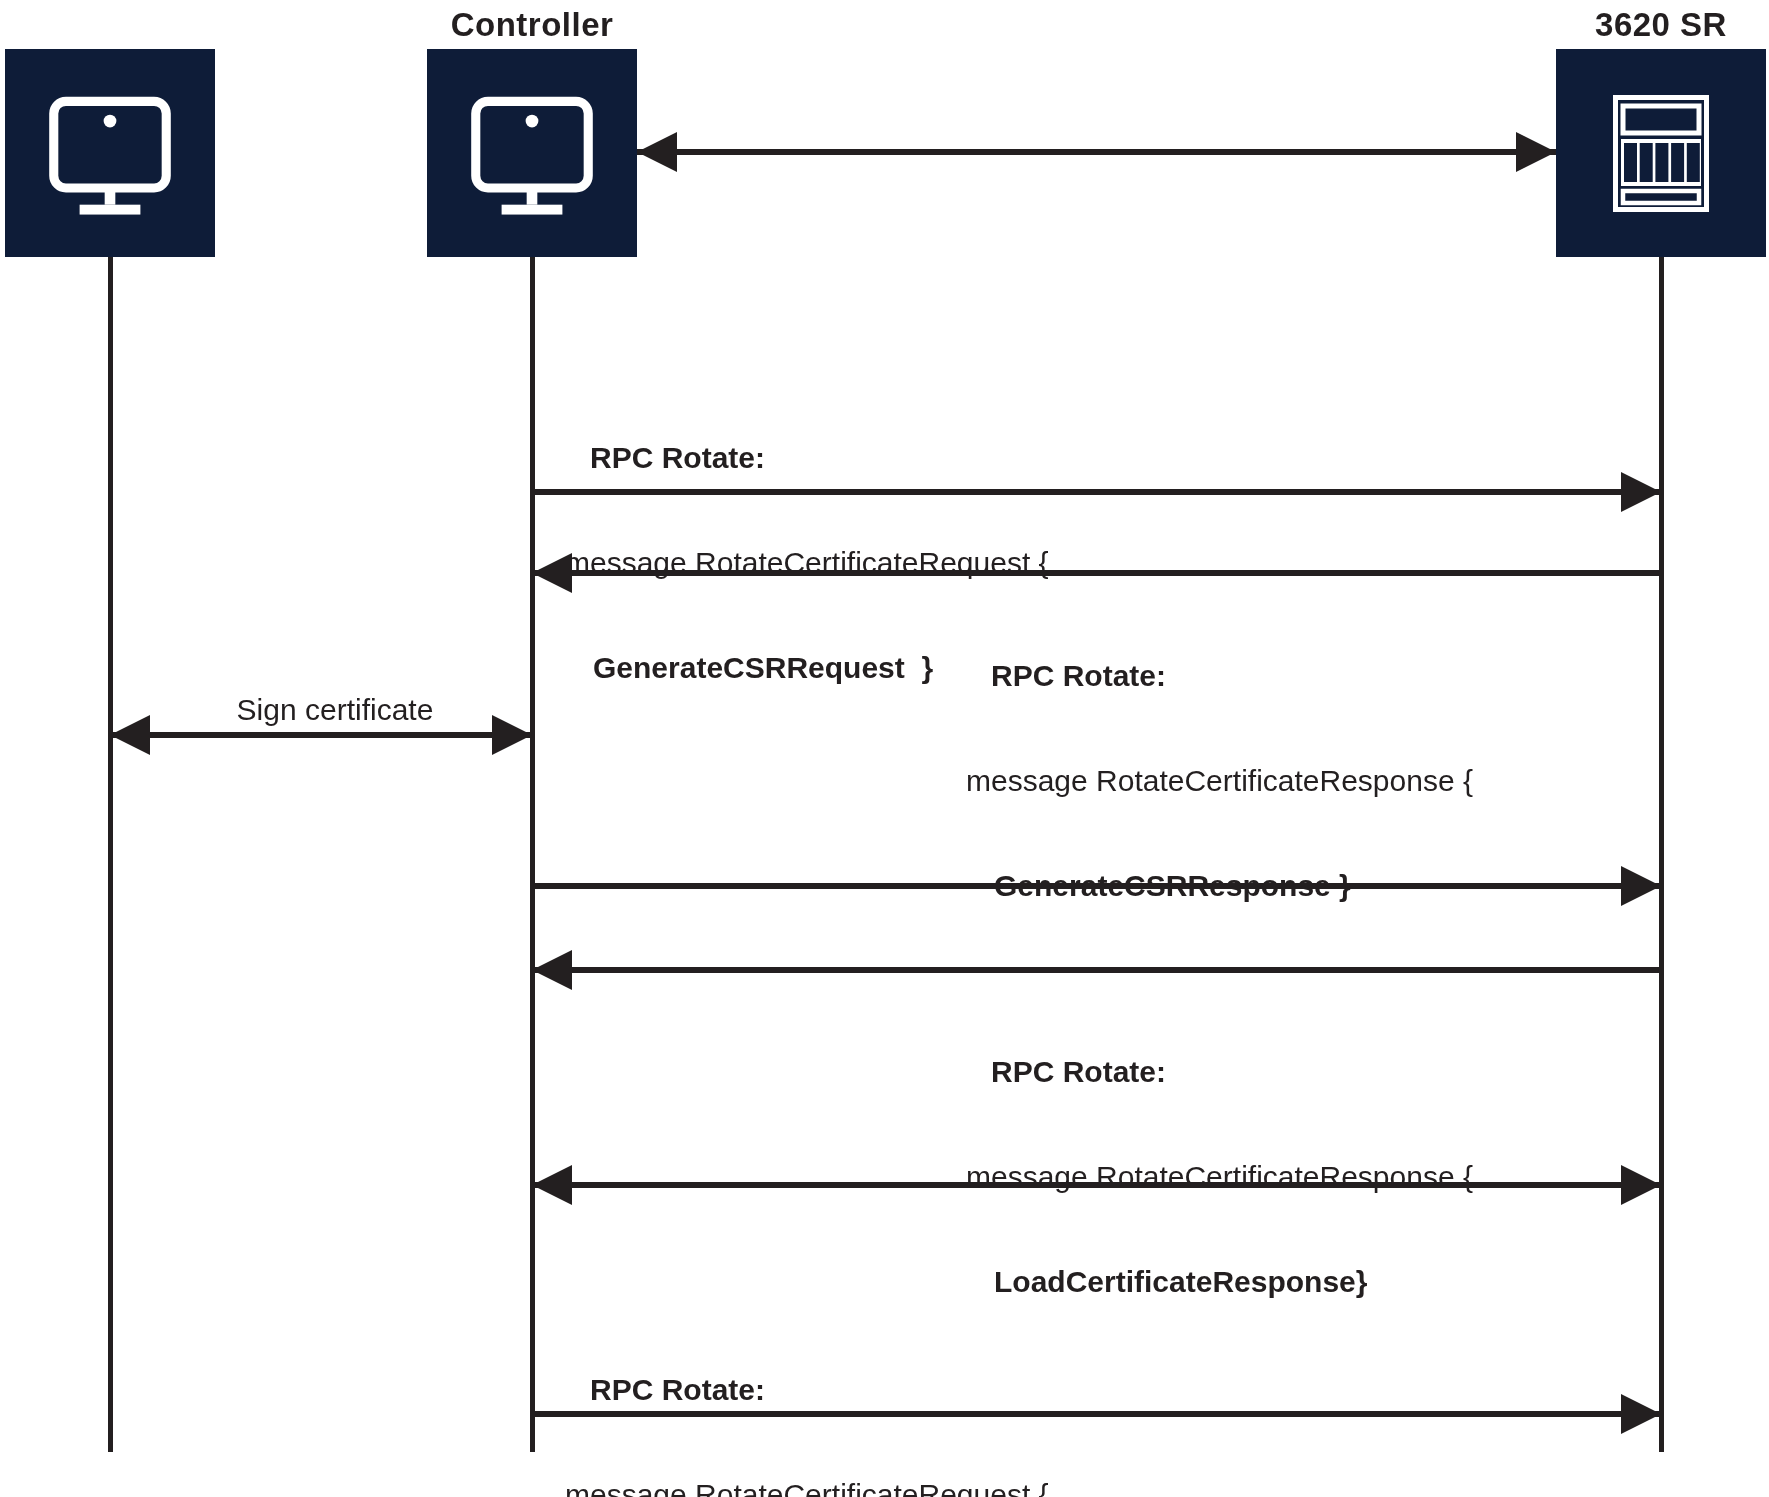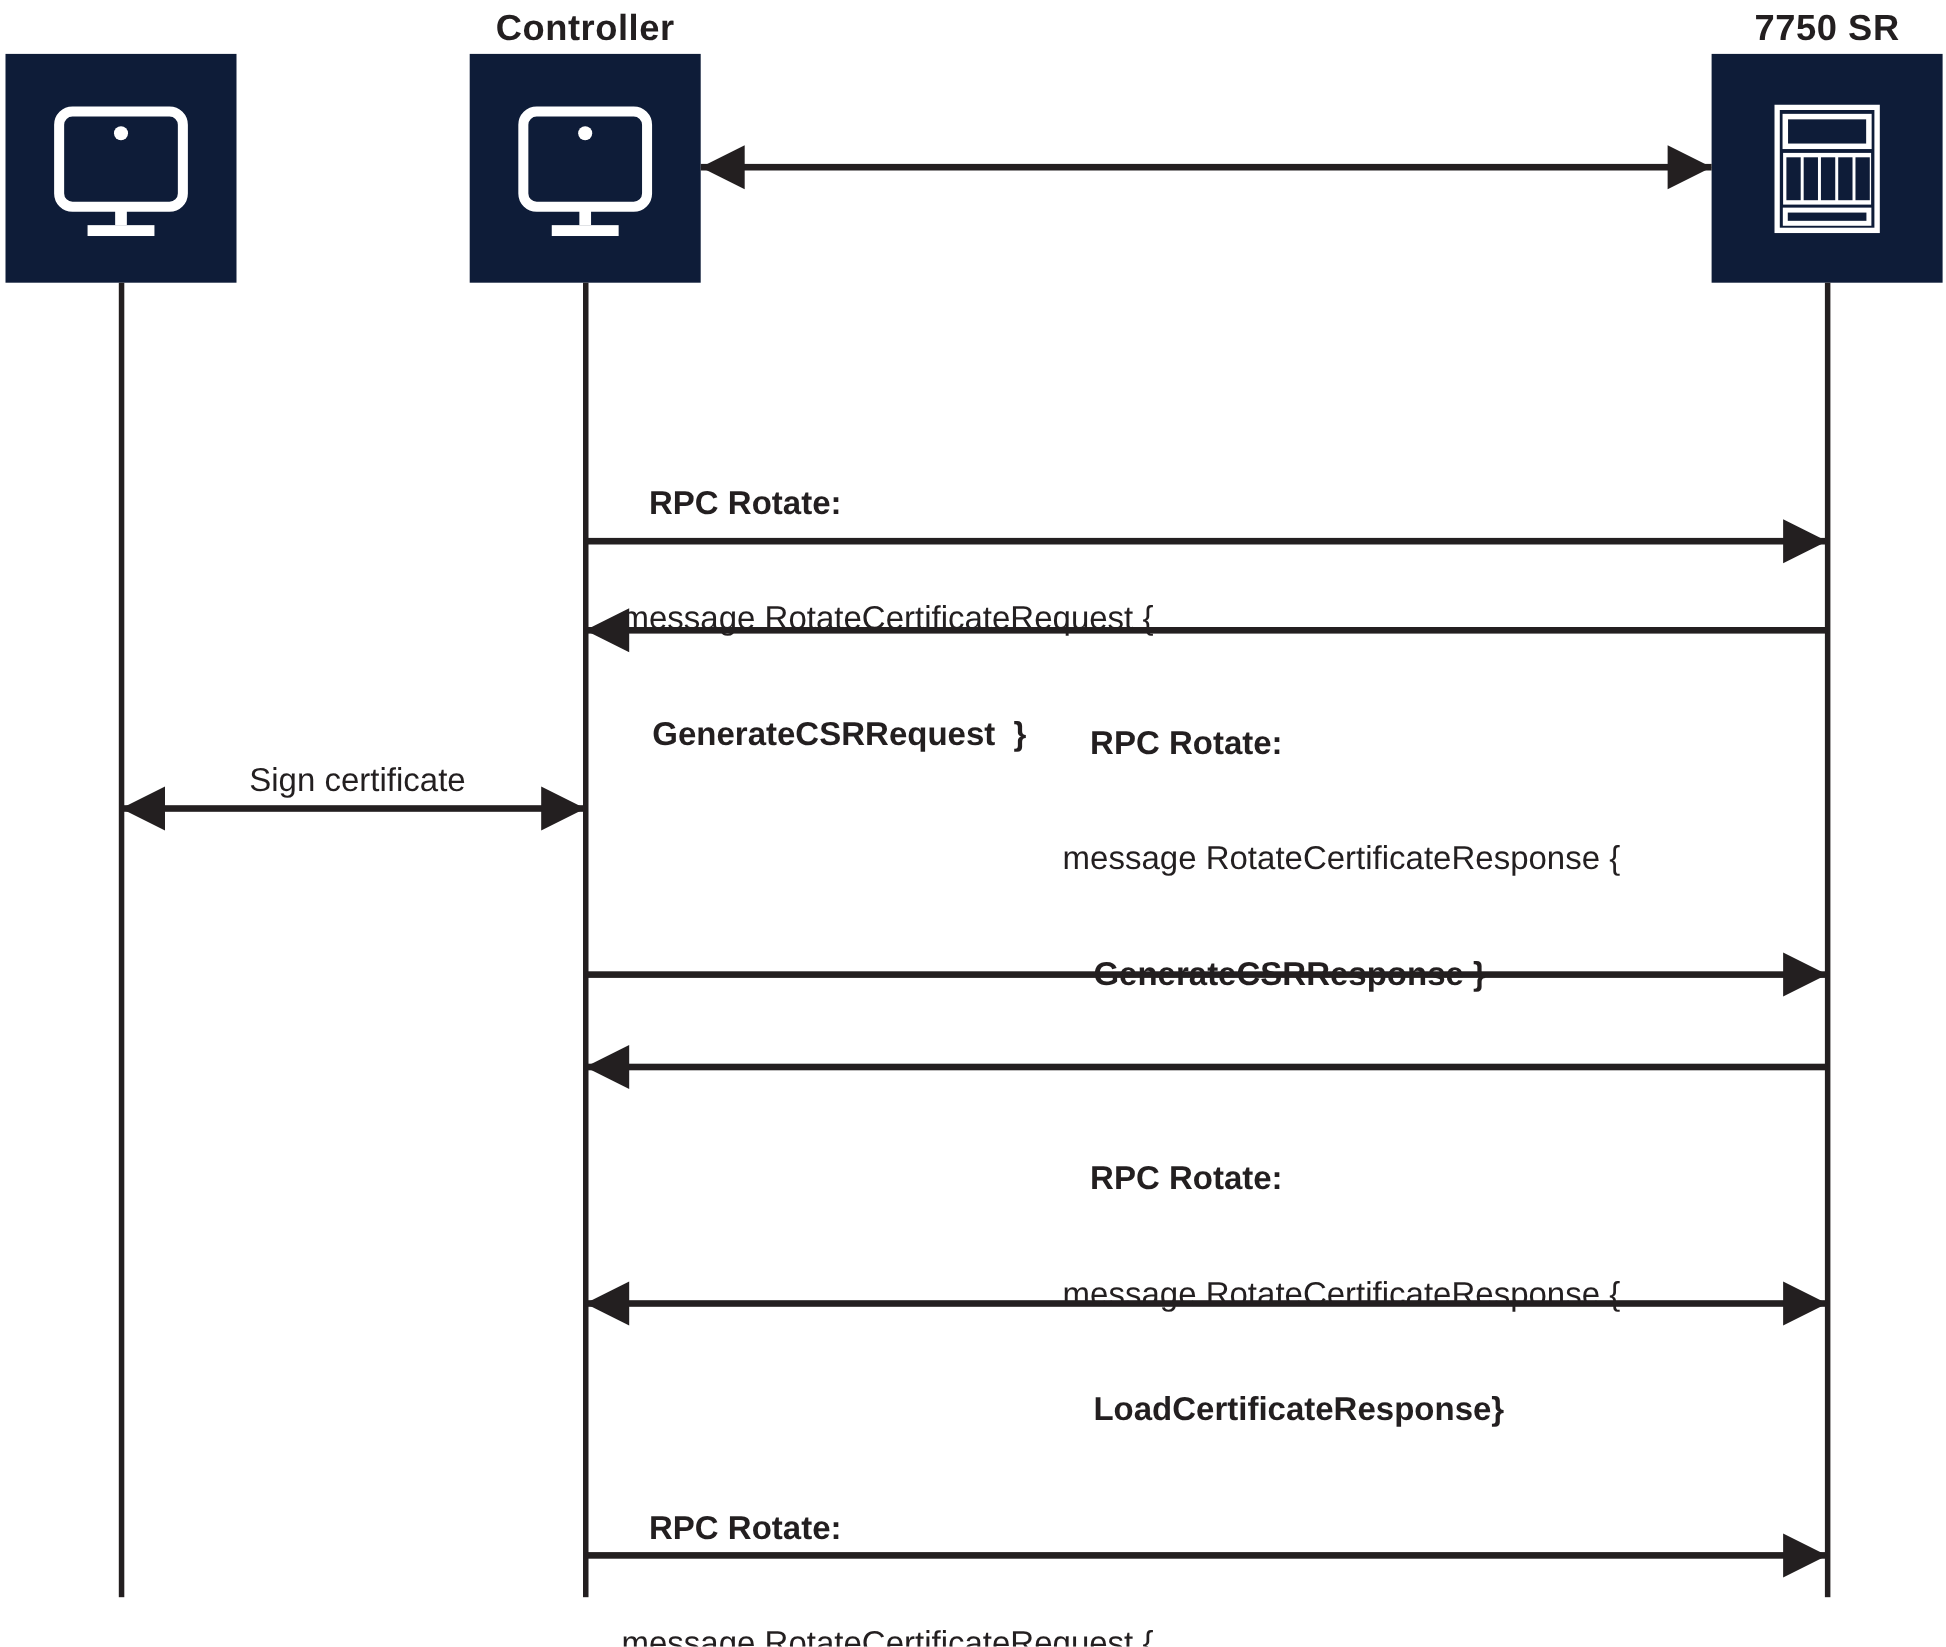--- a/index.html
+++ b/index.html
@@ -45,21 +45,21 @@
   }
   svg{display:block;}
 </style>
 </head>
 <body>
 
 <div class="stage">
 
   <div class="actor-label" style="left:5px;width:210px;margin-top:42px;">CA</div>
   <div class="actor-label" style="left:427px;width:210px;text-align:center;">Controller</div>
-  <div class="actor-label" style="left:1556px;width:210px;">7750 SR</div>
+  <div class="actor-label" style="left:1556px;width:210px;">3620 SR</div>
 
   <div class="actor-box" style="left:5px;">
     <svg width="152" height="152" viewBox="0 0 100 100">
       <rect x="13" y="16" width="74" height="57" rx="8" fill="none" stroke="#ffffff" stroke-width="6"></rect>
       <circle cx="50" cy="29" r="4.2" fill="#ffffff"></circle>
       <rect x="46.5" y="73" width="7" height="11" fill="#ffffff"></rect>
       <rect x="30" y="84" width="40" height="6.5" fill="#ffffff"></rect>
     </svg>
   </div>
   <div class="actor-box" style="left:427px;">
@@ -104,21 +104,21 @@
 
   <div class="arrow" style="left:532px;top:570px;width:1129px;">
     <span class="ah ah-l"></span>
   </div>
   <div class="msg" style="left:966px;top:588px;">
     <div class="l1">RPC Rotate:</div>
     <div class="l2">message RotateCertificateResponse {</div>
     <div class="l3">GenerateCSRResponse }</div>
   </div>
 
-  <div class="arrow-caption" style="left:114px;top:692px;width:422px;text-align:center;">Sign certificate</div>
+  <div class="arrow-caption" style="left:124px;top:692px;width:422px;text-align:center;">Sign certificate</div>
   <div class="arrow" style="left:110px;top:732px;width:422px;">
     <span class="ah ah-l"></span>
     <span class="ah ah-r"></span>
   </div>
 
   <div class="arrow" style="left:532px;top:883px;width:1129px;">
     <span class="ah ah-r"></span>
   </div>
 
   <div class="arrow" style="left:532px;top:967px;width:1129px;">

